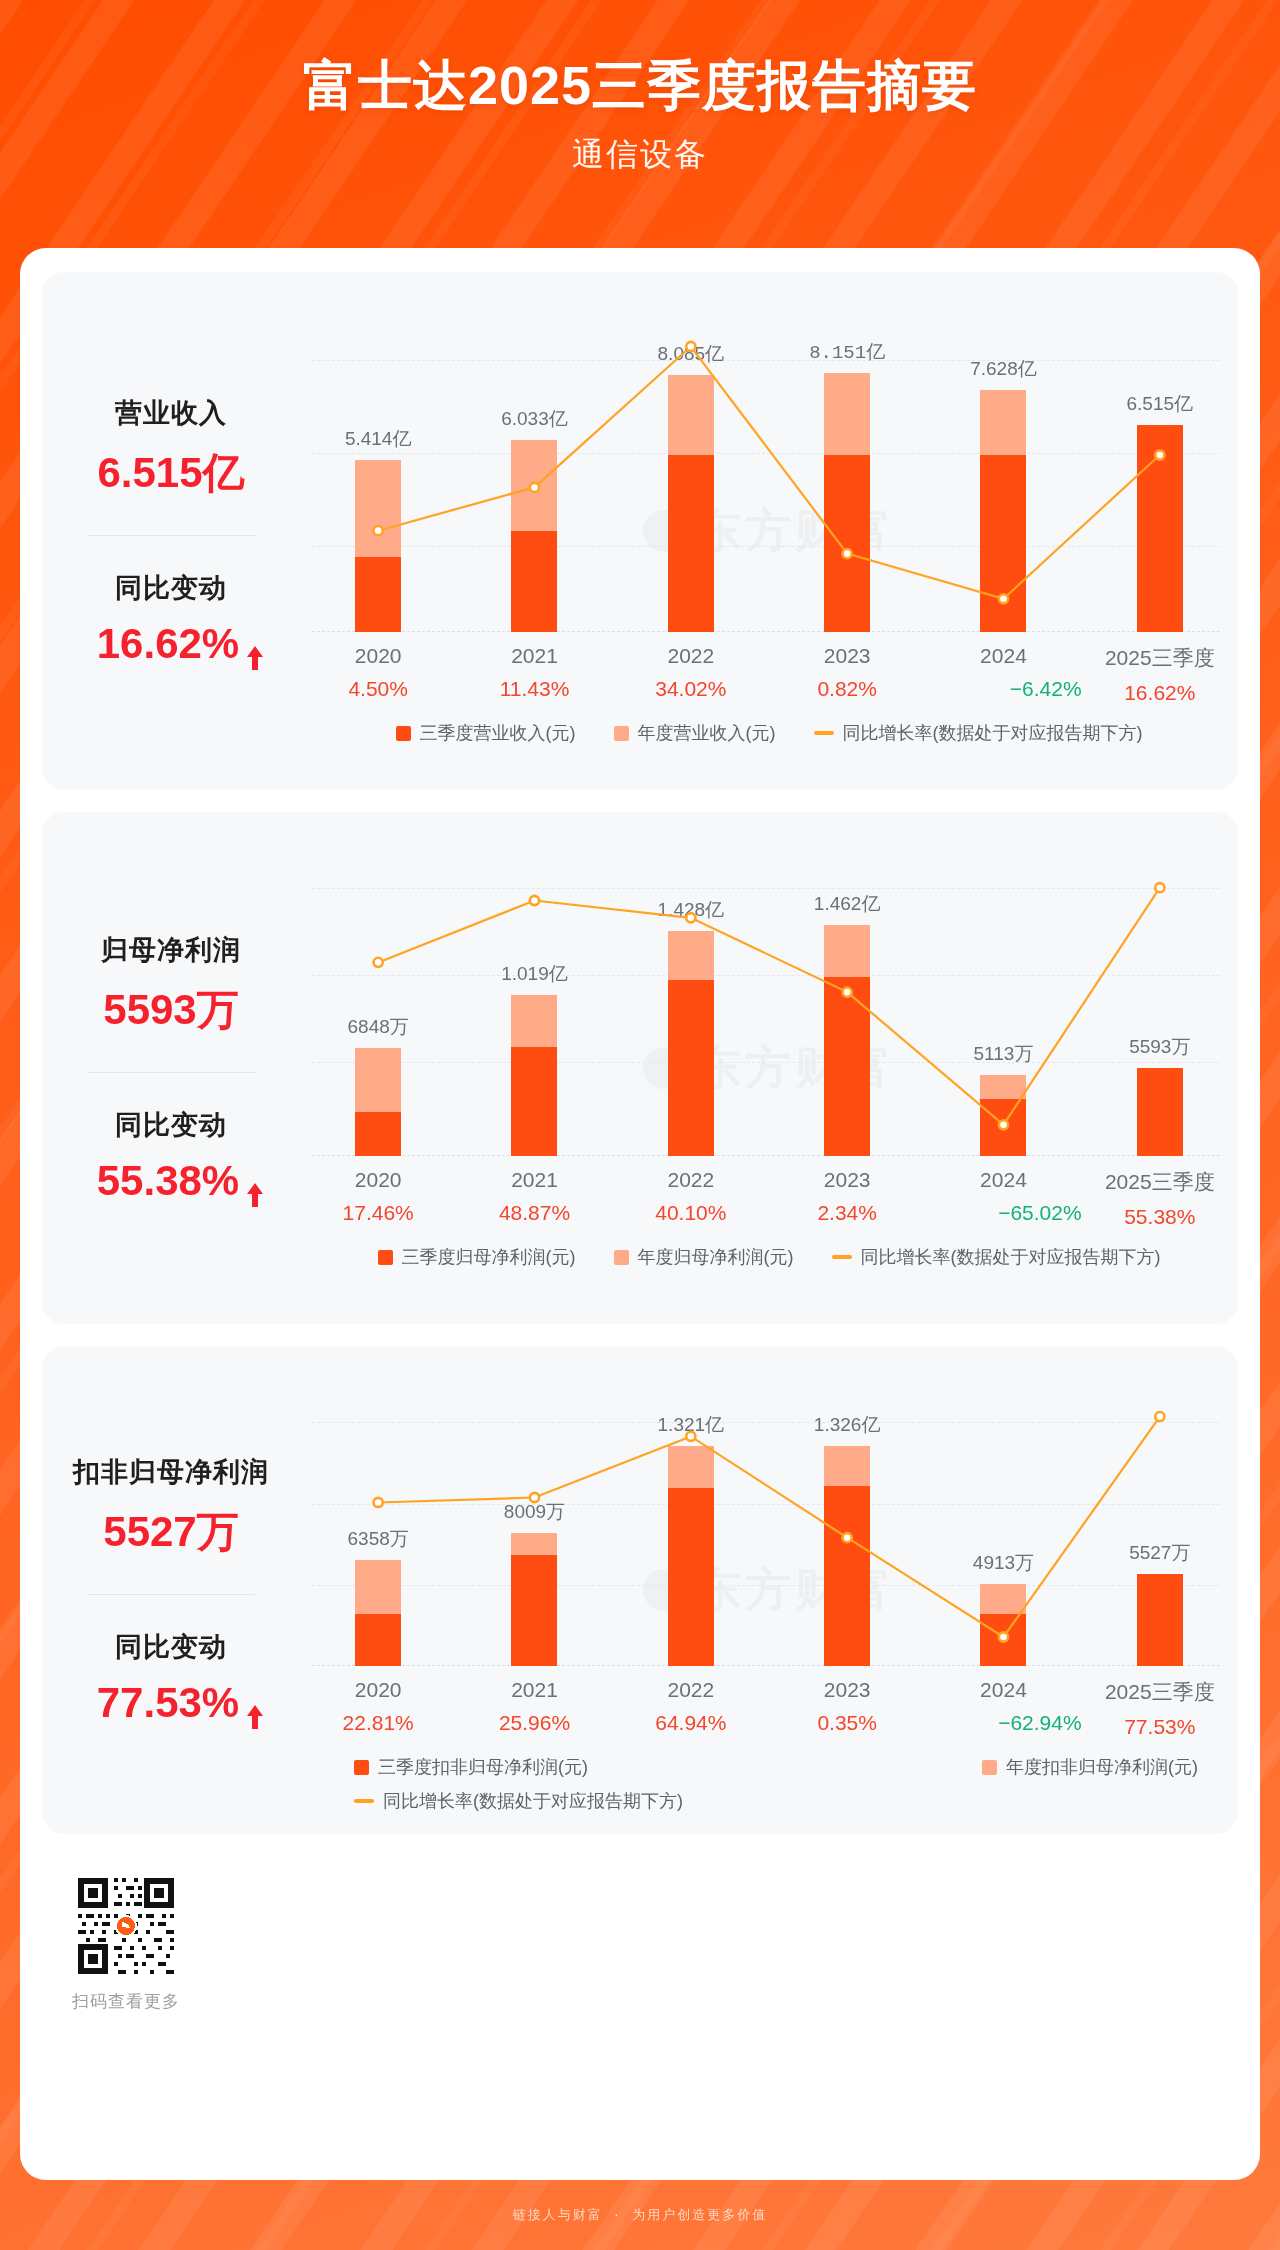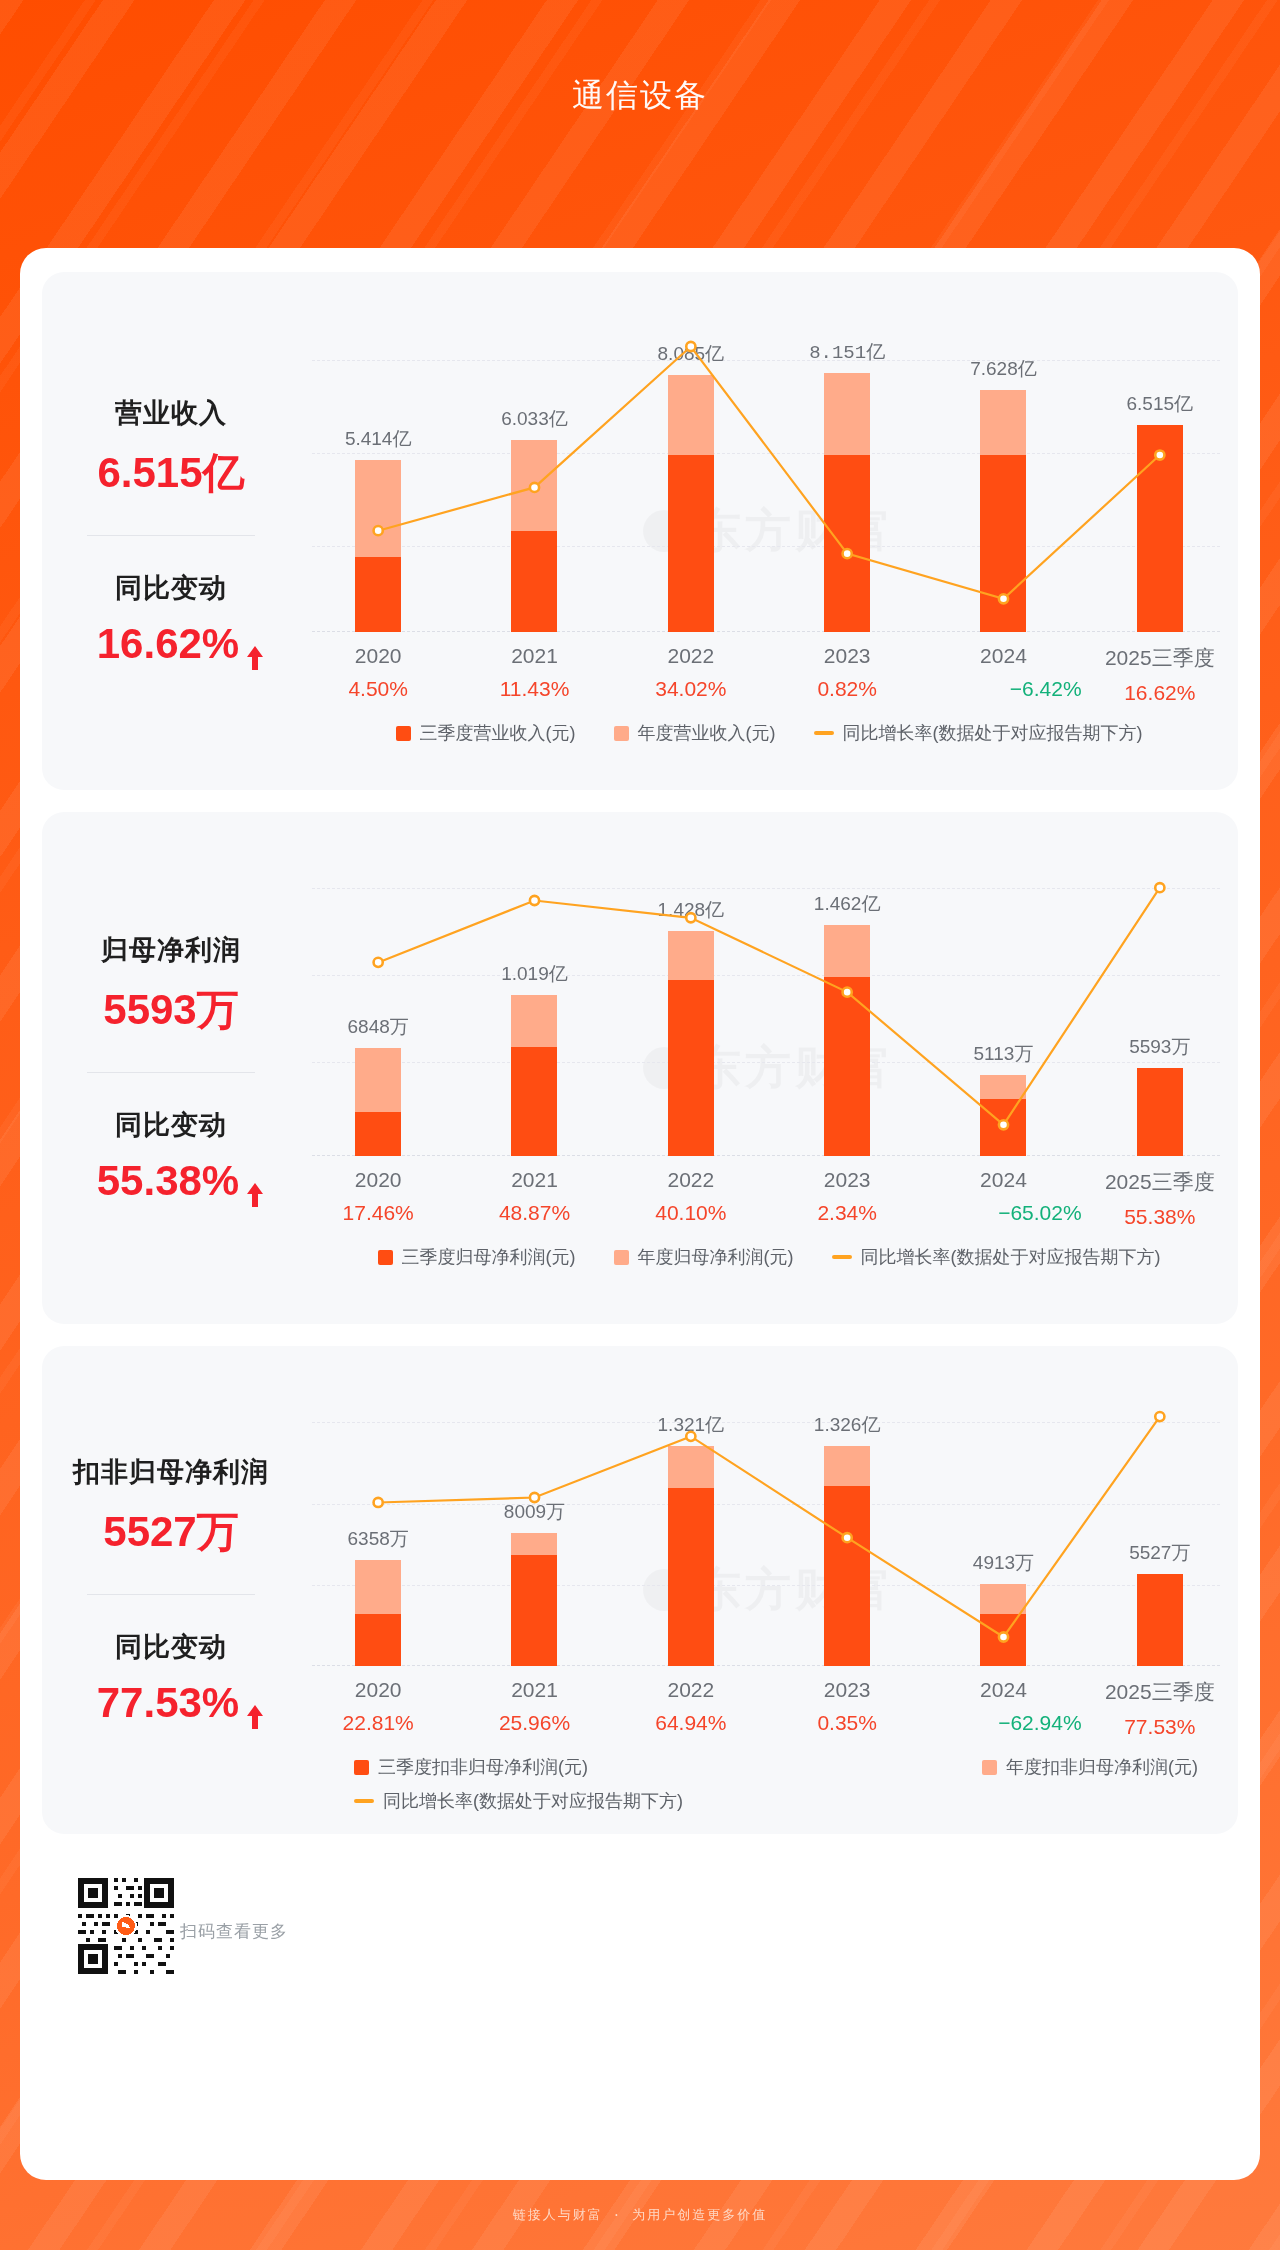--- a/index.html
+++ b/index.html
@@ -94,36 +94,37 @@
 
   
   .footer{display:flex;justify-content:space-between;align-items:flex-start;
           padding:16px 28px 0 30px;box-sizing:border-box;}
   .appbox{display:inline-flex;align-items:center;border:1px solid #e8eaee;border-radius:34px;
           padding:8px 9px 8px 22px;background:#fff;}
   .appname{font-size:22px;color:#333;letter-spacing:1px;}
   .appbtn{margin-left:22px;background:#ff5c16;color:#fff;border-radius:26px;
           padding:9px 18px;font-size:20px;display:flex;align-items:center;gap:6px;}
   .slogan{margin-top:18px;font-size:20px;color:#b6b9bf;letter-spacing:2px;padding-left:6px;}
-  .qrwrap{display:flex;flex-direction:row;align-items:center;font-family:Liberation Serif, serif;}
+  .qrwrap{display:flex;flex-direction:column;align-items:center;font-family:Liberation Serif, serif;}
   .qr{width:108px;height:108px;position:relative;background:#fff;}
   .qrtext{font-size:17px;color:#9aa0a6;margin-top:10px;letter-spacing:1px;}
 
   .bottombar{position:absolute;left:0;right:0;bottom:0;height:70px;
              display:flex;align-items:center;justify-content:center;}
   .bottombar span{color:#ffd9c6;font-size:13px;letter-spacing:2px;font-family:Liberation Mono, monospace;}
 </style>
 </head>
 <body>
 
 <div class="page">
   <div class="stripes"></div>
   <div class="stripes2"></div>
 
   <div class="header">
+    <div class="title">富士达2025三季度报告摘要</div>
     <div class="subtitle">通信设备</div>
   </div>
 
   <div class="sheet">
 
     <div class="card c1">
       <div class="summary">
         <div class="s-block">
           <div class="s-label">营业收入</div>
           <div class="s-value">6.515亿</div>

